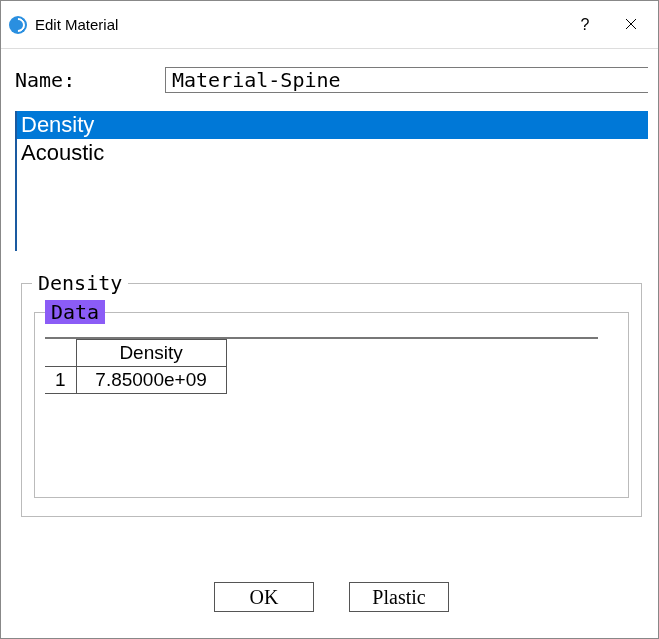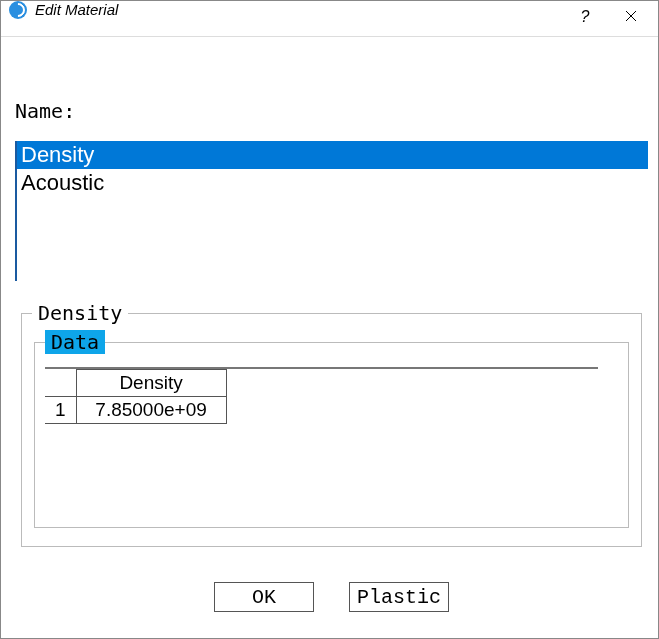--- a/index.html
+++ b/index.html
@@ -1,55 +1,55 @@
 <!DOCTYPE html>
 <html><head>
   <meta charset="utf-8">
   <style>
     * { box-sizing: border-box; margin: 0; padding: 0; }
     body { font-family: "Segoe UI", Arial, sans-serif; font-size: 14px; background: #fff; color: #000; }
 
     .window { width: 659px; height: 639px; border: 1px solid #888; display: flex; flex-direction: column; overflow: hidden; }
 
     
-    .titlebar { height: 36px; display: flex; align-items: flex-start; padding: 0 4px 0 8px; border-bottom: 1px solid #ddd; font-style: italic; }
+    .titlebar { height: 48px; display: flex; align-items: center; padding: 0 4px 0 8px; border-bottom: 1px solid #ddd; }
     .app-icon { width: 18px; height: 18px; border-radius: 50%; background: #2a8fe0; position: relative; margin-right: 8px; }
     .app-icon::before { content: ""; position: absolute; width: 10px; height: 10px; border: 2px solid #fff; border-top-color: transparent; border-left-color: transparent; border-radius: 50%; top: 2px; left: 2px; transform: rotate(-45deg); }
     .title-text { flex: 0 0 auto; font-size: 15px; }
     .title-spacer { flex: 1 1 auto; }
     .title-btn { width: 46px; height: 32px; display: flex; align-items: center; justify-content: center; font-family: sans-serif; }
 
     
     .content { padding: 18px 10px 10px 14px; font-family: Consolas, "SimSun", monospace; font-size: 20px; flex: 1 1 auto; display: flex; flex-direction: column; }
 
     .form-row { display: flex; align-items: center; margin-bottom: 8px; }
-    .form-label { width: 150px; margin-top: 44px; }
+    .form-label { width: 150px; }
     .form-input { flex: 1; height: 26px; border: 1px solid #7a7a7a; border-right: none; padding: 0 6px; font-family: inherit; font-size: 20px; background: #fff; }
 
     
     .prop-list { margin-top: 10px; border-left: 2px solid #1a5aa0; height: 140px; overflow: hidden; font-family: "Segoe UI", Arial, sans-serif; font-size: 22px; line-height: 1.25; }
     .prop-item { padding: 0 4px; cursor: default; }
     .prop-item.selected { background: #0078d7; color: #fff; }
 
     
     .outer-fieldset { margin: 32px 6px 0 6px; border: 1px solid #bbb; padding: 14px 12px 18px 12px; position: relative; }
     .outer-legend { position: absolute; top: -13px; left: 10px; background: #fff; padding: 0 6px; font-size: 20px; }
     .inner-fieldset { border: 1px solid #bbb; padding: 18px 10px 10px 10px; margin-top: 14px; position: relative; min-height: 186px; }
-    .inner-legend { position: absolute; top: -13px; left: 10px; background: #0ea5e9; padding: 0 6px; font-size: 20px; }
+    .inner-legend { position: absolute; top: -13px; left: 10px; background: #8b5cf6; padding: 0 6px; font-size: 20px; }
 
     
     .table-wrap { margin-top: 6px; border-top: 2px solid #777; width: calc(100% - 20px); }
     table.data { border-collapse: collapse; font-family: "Segoe UI", Arial, sans-serif; font-size: 19px; }
     table.data th, table.data td { border: 1px solid #555; padding: 2px 10px; text-align: center; background: #fff; }
     table.data th.corner { border: none; border-right: 1px solid #555; border-bottom: 1px solid #555; background: #fff; width: 20px; }
     table.data th.rowhead { width: 20px; font-weight: normal; border-left: none; }
     table.data th.colhead { min-width: 150px; font-weight: normal; }
 
     
-    .footer { display: flex; justify-content: center; gap: 35px; padding: 14px 0 16px 0; font-family: Liberation Mono, monospace; font-size: 20px; }
+    .footer { display: flex; justify-content: center; gap: 35px; padding: 14px 0 16px 0; font-family: Liberation Serif, serif; font-size: 20px; }
     .footer button { width: 100px; height: 30px; border: 1px solid #555; background: #fff; font-family: inherit; font-size: 20px; padding: 0; display: flex; align-items: center; justify-content: center; cursor: default; }
 
     svg.closeX line { stroke: currentColor; stroke-width: 1; }
   </style>
 </head>
 <body>
 
 <div class="window">
 
   <div class="titlebar">
@@ -66,20 +66,21 @@
             <line x1="11" y1="1" x2="1" y2="11"></line>
           </svg>
       </span>
     </div>
   </div>
 
   <div class="content">
 
     <div class="form-row">
       <div class="form-label">Name:</div>
+      <input class="form-input" type="text" value="Material-Spine" style="">
     </div>
 
 
     <div class="prop-list">
       <div class="prop-item selected">Density</div>
       <div class="prop-item">Acoustic</div>
     </div>
 
     <div class="outer-fieldset">
       <div class="outer-legend">Density</div>

